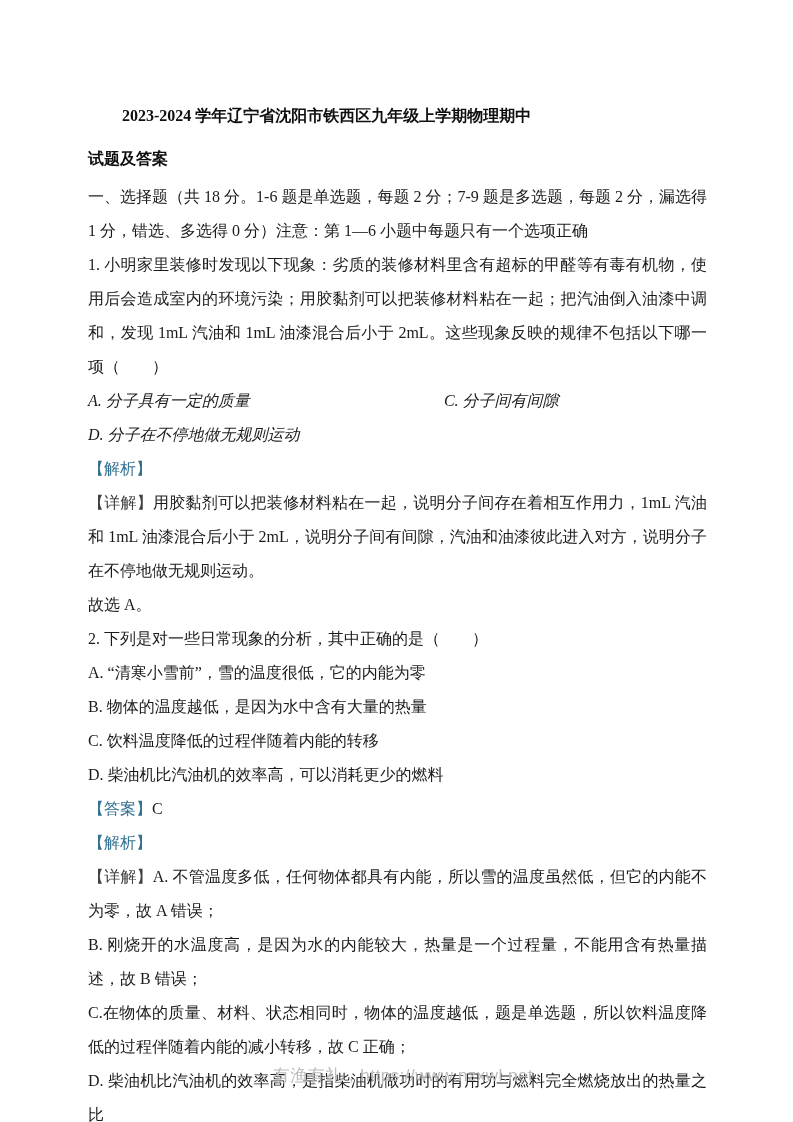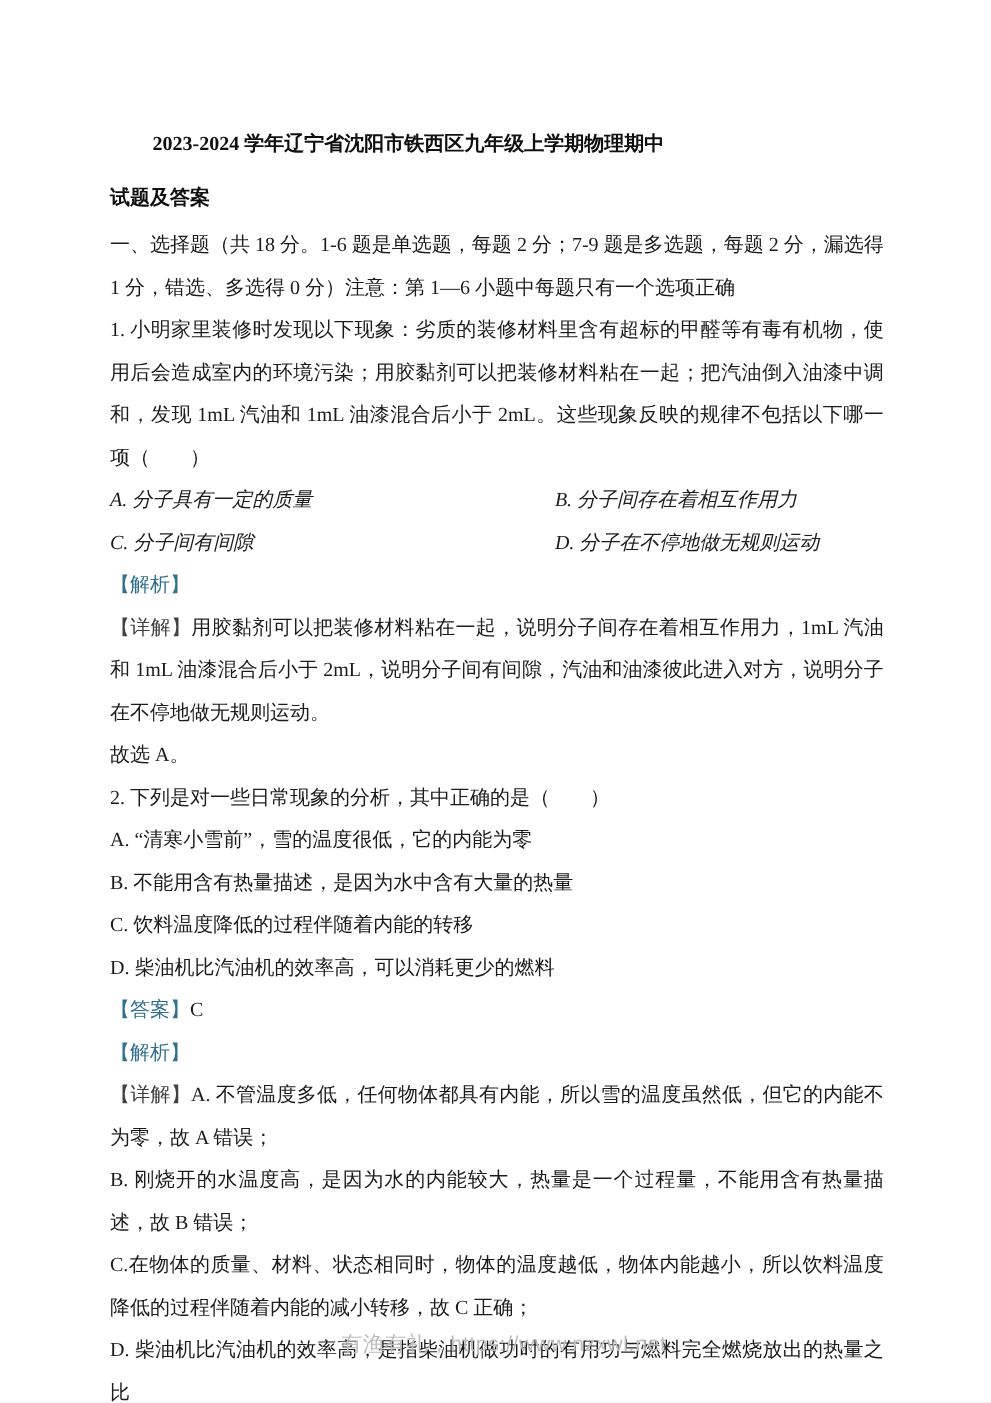--- a/index.html
+++ b/index.html
@@ -47,47 +47,46 @@
       <span class="title-line">试题及答案</span>
     </h1>
 
     <p class="para">一、选择题（共 18 分。1-6 题是单选题，每题 2 分；7-9 题是多选题，每题 2 分，漏选得 1 分，错选、多选得 0 分）注意：第 1—6 小题中每题只有一个选项正确</p>
 
     <section>
       <p class="para">1. 小明家里装修时发现以下现象：劣质的装修材料里含有超标的甲醛等有毒有机物，使用后会造成室内的环境污染；用胶黏剂可以把装修材料粘在一起；把汽油倒入油漆中调和，发现 1mL 汽油和 1mL 油漆混合后小于 2mL。这些现象反映的规律不包括以下哪一项（　　）</p>
 
       <div class="options-grid">
         <div class="option">A. 分子具有一定的质量</div>
-        <div class="option">B. 分子间存在着相互作用力</div>
         <div class="option">C. 分子间有间隙</div>
         <div class="option">D. 分子在不停地做无规则运动</div>
       </div>
 
 
       <p class="line"><span class="teal">【解析】</span></p>
 
       <p class="para"><span class="detail-label">【详解】</span><span>用胶黏剂可以把装修材料粘在一起，说明分子间存在着相互作用力，1mL 汽油和 1mL 油漆混合后小于 2mL，说明分子间有间隙，汽油和油漆彼此进入对方，说明分子在不停地做无规则运动。</span></p>
 
       <p class="line">故选 A。</p>
     </section>
 
     <section>
       <p class="para">2. 下列是对一些日常现象的分析，其中正确的是（　　）</p>
 
       <p class="line">A. “清寒小雪前”，雪的温度很低，它的内能为零</p>
-      <p class="line">B. 不能用含有热量描述，是因为水中含有大量的热量</p>
+      <p class="line">B. 物体的温度越低，是因为水中含有大量的热量</p>
       <p class="line">C. 饮料温度降低的过程伴随着内能的转移</p>
       <p class="line">D. 柴油机比汽油机的效率高，可以消耗更少的燃料</p>
 
       <p class="line"><span class="teal">【答案】</span><span>C</span></p>
 
       <p class="line"><span class="teal">【解析】</span></p>
 
       <p class="para"><span class="detail-label">【详解】</span><span>A. 不管温度多低，任何物体都具有内能，所以雪的温度虽然低，但它的内能不为零，故 A 错误；</span></p>
       <p class="para">B. 刚烧开的水温度高，是因为水的内能较大，热量是一个过程量，不能用含有热量描述，故 B 错误；</p>
-      <p class="para">C.在物体的质量、材料、状态相同时，物体的温度越低，物体内能越小，所以饮料温度降低的过程伴随着内能的减小转移，故 C 正确；</p>
+      <p class="para">C.在物体的质量、材料、状态相同时，物体的温度越低，题是单选题，所以饮料温度降低的过程伴随着内能的减小转移，故 C 正确；</p>
       <p class="para">D. 柴油机比汽油机的效率高，是指柴油机做功时的有用功与燃料完全燃烧放出的热量之比</p>
     </section>
 
   </div>
 
   <div class="footer">有渔有礼，https://www.nzxwl.net</div>
 </div>
 
 </body></html>

